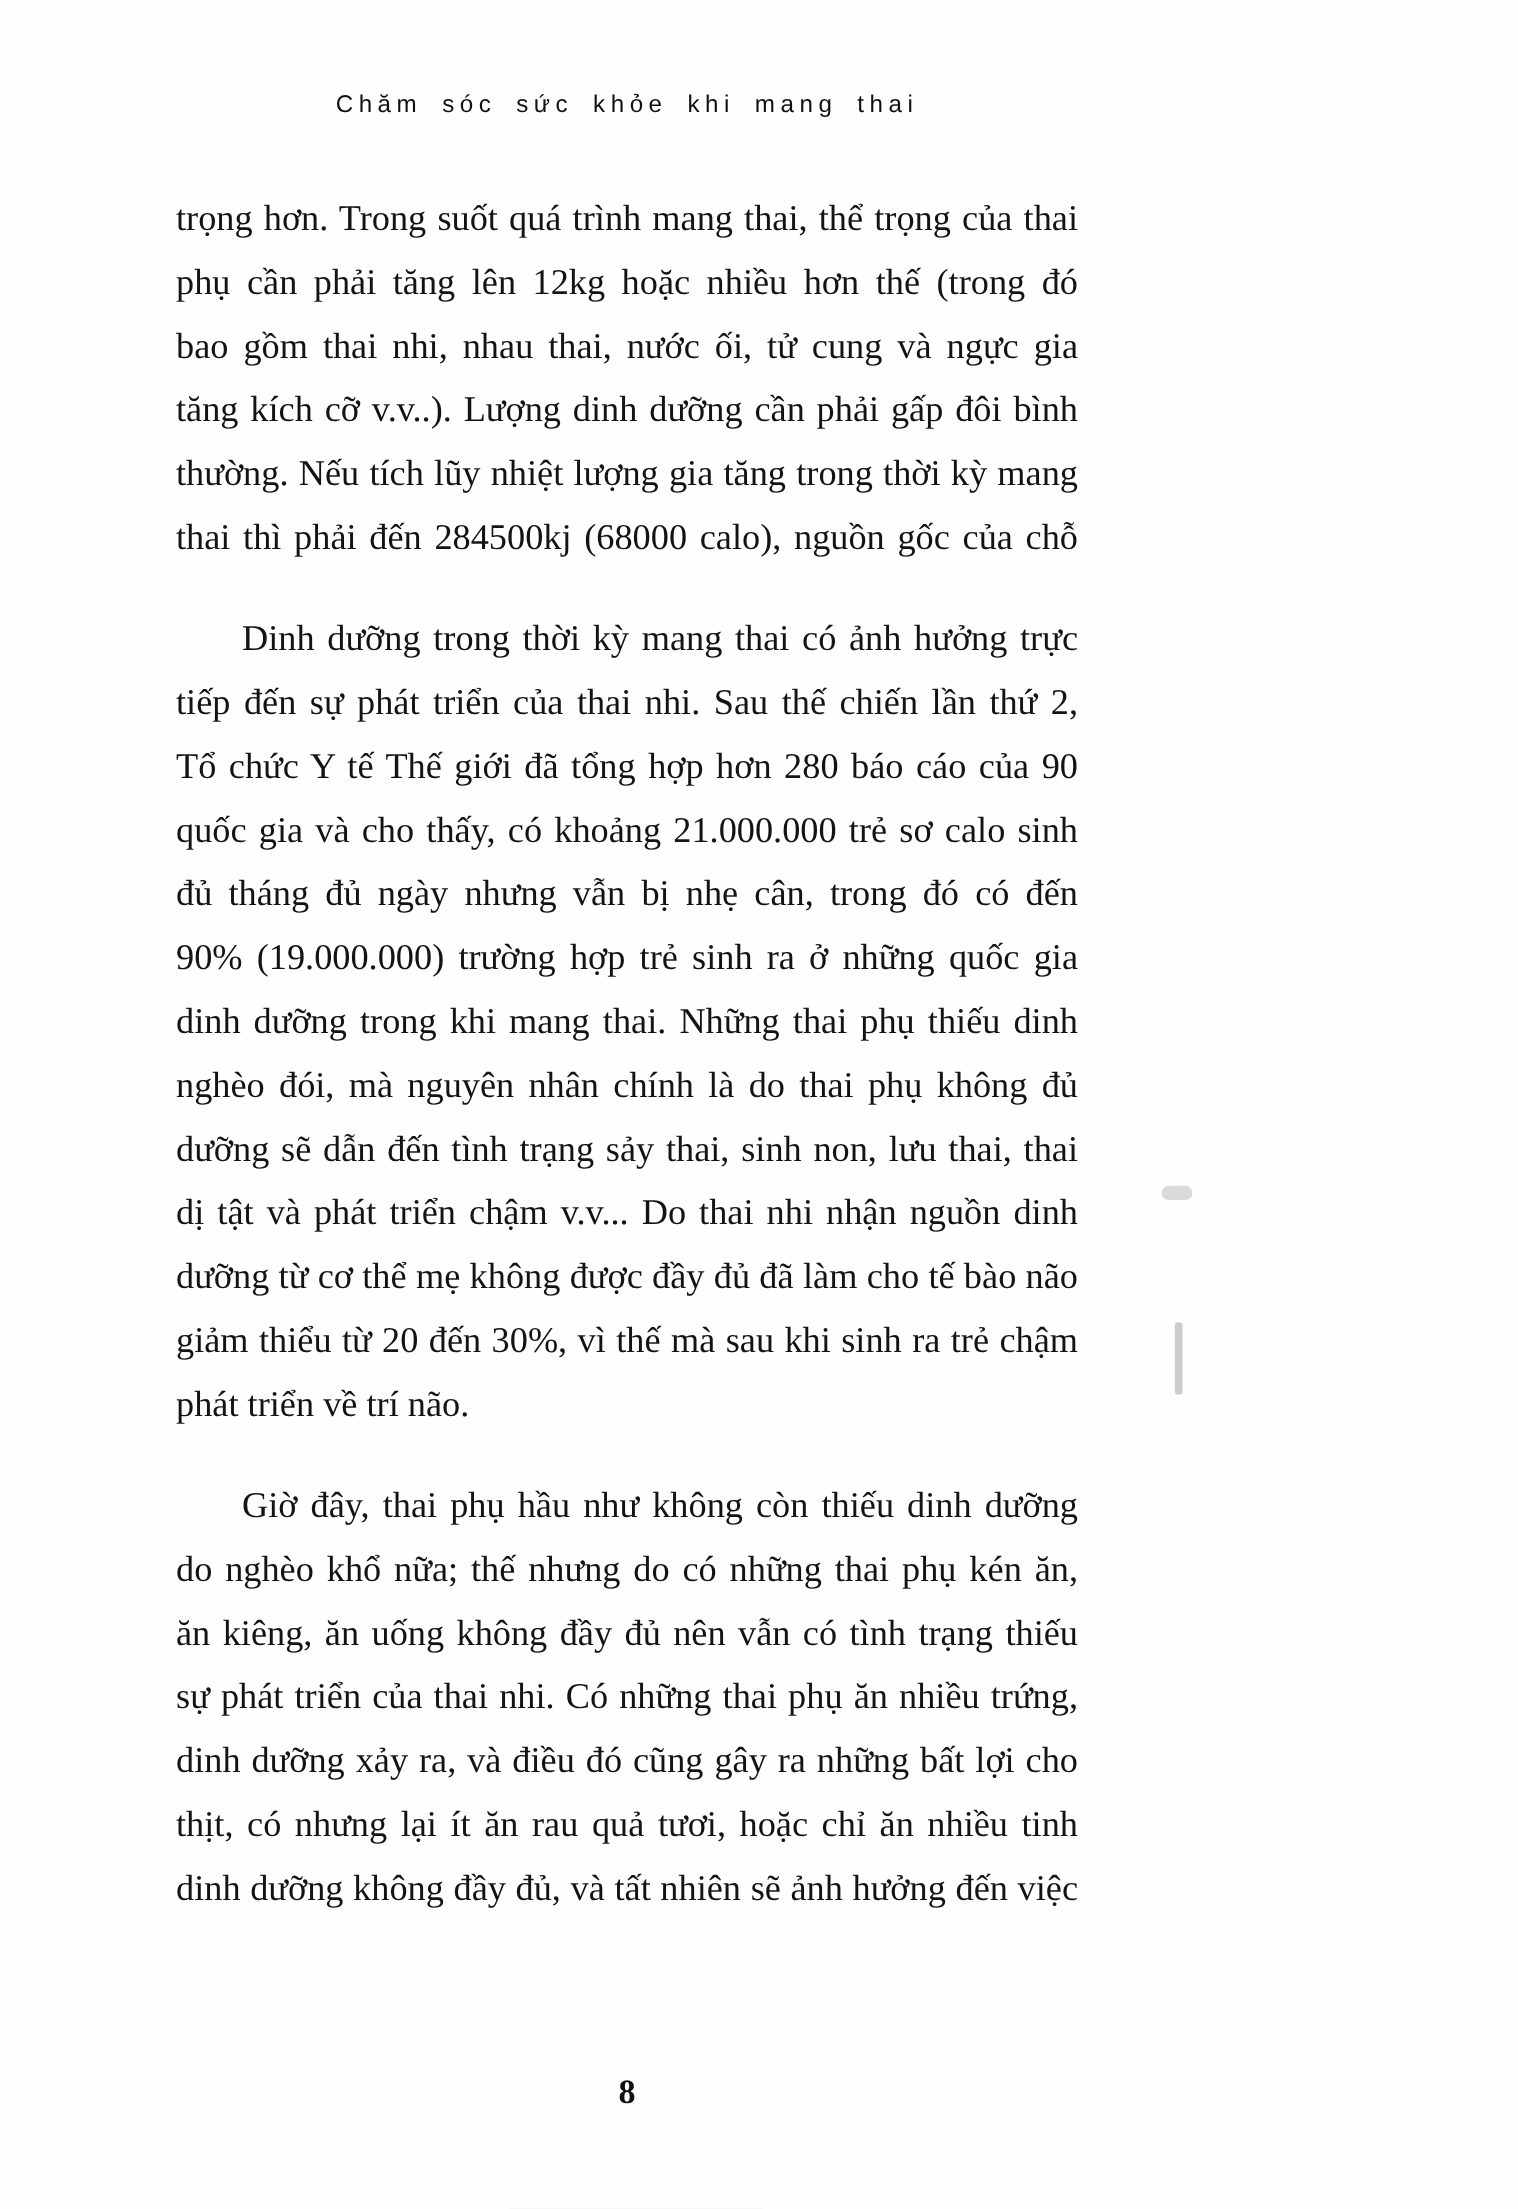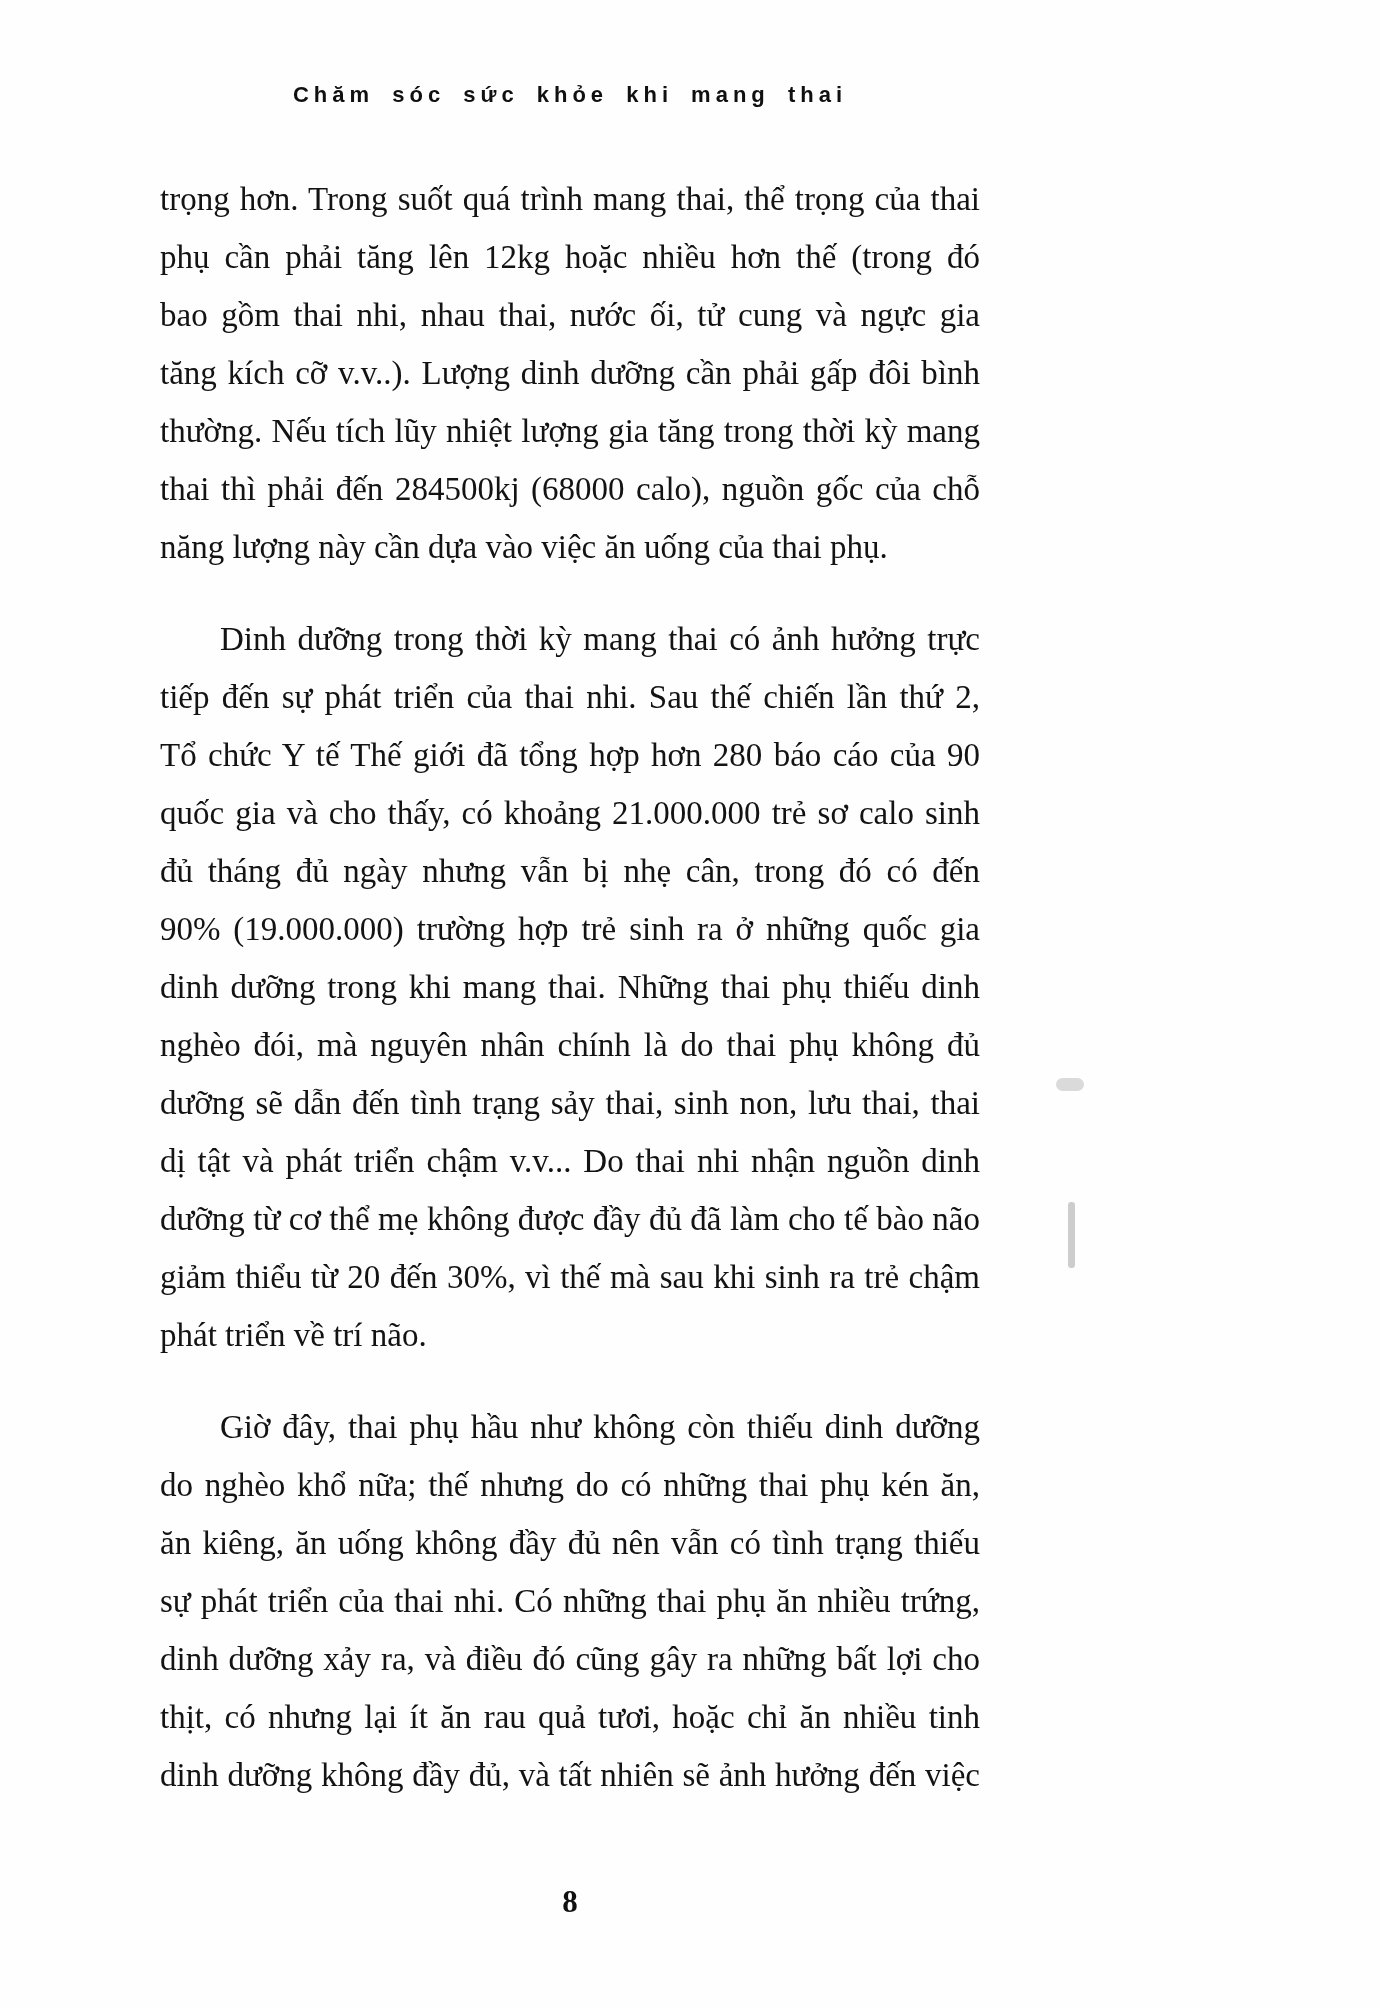--- a/index.html
+++ b/index.html
@@ -13,21 +13,21 @@
     font-family: "Liberation Serif", serif;
     color: #131313;
   }
   .running-header {
     position: absolute;
     top: 82px;
     left: 160px;
     width: 820px;
     text-align: center;
     font-family: "Liberation Sans", sans-serif;
-    font-weight: bold;
+    font-weight: normal;
     font-size: 22px;
     letter-spacing: 5px;
     word-spacing: 7px;
     color: #101010;
     white-space: nowrap;
   }
   .text-block {
     position: absolute;
     top: 170px;
     left: 160px;
@@ -72,21 +72,20 @@
 
   <div class="text-block">
 
     <div class="paragraph">
       <div class="line">trọng hơn. Trong suốt quá trình mang thai, thể trọng của thai</div>
       <div class="line">phụ cần phải tăng lên 12kg hoặc nhiều hơn thế (trong đó</div>
       <div class="line">bao gồm thai nhi, nhau thai, nước ối, tử cung và ngực gia</div>
       <div class="line">tăng kích cỡ v.v..). Lượng dinh dưỡng cần phải gấp đôi bình</div>
       <div class="line">thường. Nếu tích lũy nhiệt lượng gia tăng trong thời kỳ mang</div>
       <div class="line">thai thì phải đến 284500kj (68000 calo), nguồn gốc của chỗ</div>
-      <div class="line last">năng lượng này cần dựa vào việc ăn uống của thai phụ.</div>
     </div>
 
     <div class="paragraph">
       <div class="line indent">Dinh dưỡng trong thời kỳ mang thai có ảnh hưởng trực</div>
       <div class="line">tiếp đến sự phát triển của thai nhi. Sau thế chiến lần thứ 2,</div>
       <div class="line">Tổ chức Y tế Thế giới đã tổng hợp hơn 280 báo cáo của 90</div>
       <div class="line">quốc gia và cho thấy, có khoảng 21.000.000 trẻ sơ calo sinh</div>
       <div class="line">đủ tháng đủ ngày nhưng vẫn bị nhẹ cân, trong đó có đến</div>
       <div class="line">90% (19.000.000) trường hợp trẻ sinh ra ở những quốc gia</div>
       <div class="line">dinh dưỡng trong khi mang thai. Những thai phụ thiếu dinh</div>

